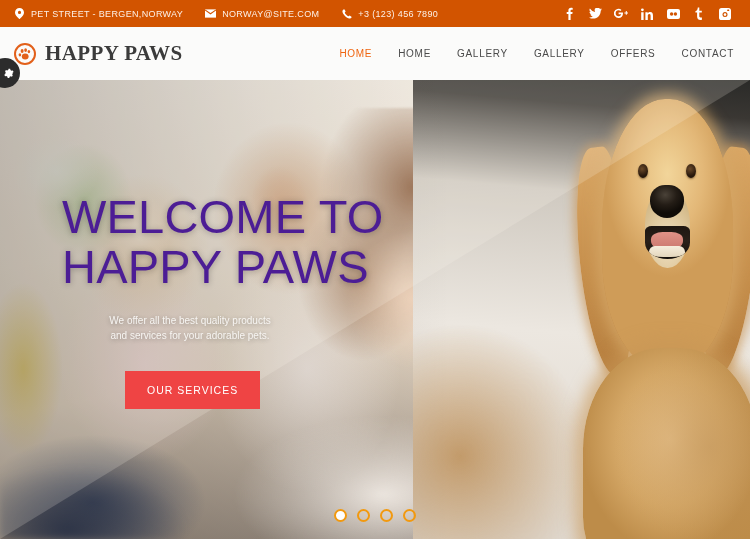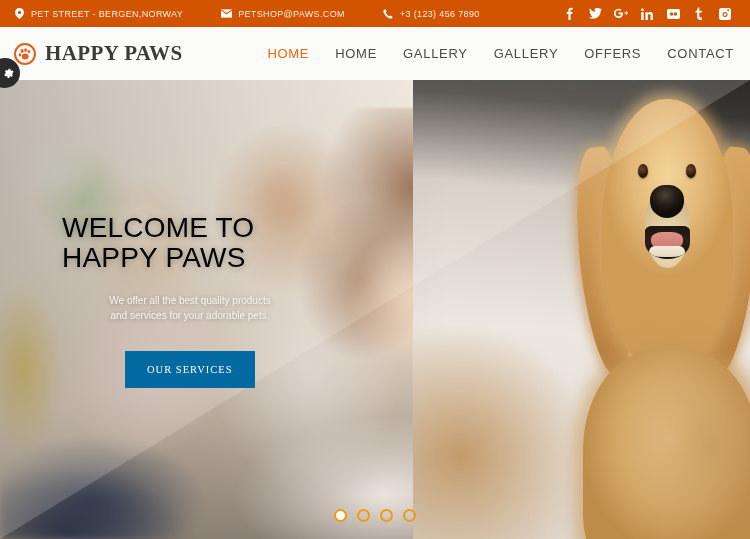--- a/index.html
+++ b/index.html
@@ -15,21 +15,21 @@
   
   .topbar {
     position: relative;
     height: 27px;
     background: #d25400;
     display: flex;
     align-items: center;
     padding: 0 12px 0 14px;
     color: #ffffff;
   }
-  .topbar-left { display: flex; align-items: center; gap: 16px; }
+  .topbar-left { display: flex; align-items: center; gap: 0; }
   .tb-item {
     display: flex; align-items: center;
     font-size: 9px;
     letter-spacing: 0.35px;
     color: #fdf0e6;
     white-space: nowrap;
     margin-right: 22px;
   }
   .tb-item .tb-ico {
     display: inline-flex; align-items: center; justify-content: center;
@@ -72,21 +72,21 @@
     font-weight: 700;
     letter-spacing: 0.4px;
     color: #3b3b3b;
     white-space: nowrap;
   }
   .nav {
     margin-left: auto;
     display: flex; align-items: center;
   }
   .nav-item {
-    font-size: 13px;
+    font-size: 10px;
     letter-spacing: 0.7px;
     color: #4a4a4a;
     padding: 6px 13px;
     white-space: nowrap;
     cursor: pointer;
   }
   .nav-item.active { color: #ef6511; }
   .nav-item:last-child { padding-right: 0; }
 
   
@@ -241,50 +241,50 @@
 
   
   .hero-content {
     position: absolute;
     left: 0; top: 0; width: 100%; height: 100%;
     padding-left: 62px;
     display: flex; flex-direction: column; justify-content: center;
     z-index: 8;
   }
   .hero-title {
-    font-size: 28px;
+    font-size: 47px;
     font-weight: 400;
     line-height: 1.08;
-    color: #000000;
+    color: #4c1d95;
     letter-spacing: 0.2px;
     text-shadow: 0 1px 6px rgba(0,0,0,0.28);
     margin-bottom: 20px;
     margin-top: -18px;
   }
   .hero-sub {
     font-size: 10px;
     line-height: 1.52;
     color: #f7f5f2;
     text-shadow: 0 1px 5px rgba(0,0,0,0.3);
     max-width: 300px;
     text-align: center;
     margin-left: -22px;
   }
   .hero-btn {
     margin-top: 28px;
     align-self: flex-start;
-    background: #0369a1;
+    background: #ef4444;
     color: #ffffff;
     font-size: 10.5px;
     letter-spacing: 1px;
     padding: 13px 22px;
     border: none;
     cursor: pointer;
     margin-left: 63px;
-    font-family: Liberation Serif, serif;
+    font-family: Liberation Sans, sans-serif;
   }
 
   
   .dots {
     position: absolute;
     left: 0; right: 0; bottom: 17px;
     display: flex; justify-content: center; gap: 10px;
     z-index: 9;
   }
   .dot {
@@ -312,21 +312,21 @@
         <span>PET STREET - BERGEN,NORWAY</span>
       </div>
 
       <div class="tb-item">
         <span class="tb-ico">
           <svg width="12" height="9" viewBox="0 0 12 9">
               <path d="M0 0h12v9H0z" fill="#fff"></path>
               <path d="M0 .6l6 4.2 6-4.2" stroke="#d25400" stroke-width="1.1" fill="none"></path>
             </svg>
         </span>
-        <span>PETSHOP@PAWS.COM</span>
+        <span>NORWAY@SITE.COM</span>
       </div>
 
       <div class="tb-item">
         <span class="tb-ico">
           <svg width="10" height="10" viewBox="0 0 10 10">
               <path d="M2.1.3C1.5.3.3 1.6.4 2.6c.2 2.6 4.3 6.8 7 7 1 .1 2.3-1.1 2.3-1.7 0-.3-1.8-1.5-2.2-1.5-.4 0-.8.9-1.2.8C5.3 7 3 4.7 2.8 3.7c-.1-.4.8-.8.8-1.2C3.6 2.1 2.4.3 2.1.3z" fill="#fff"></path>
             </svg>
         </span>
         <span>+3 (123) 456 7890</span>
       </div>

